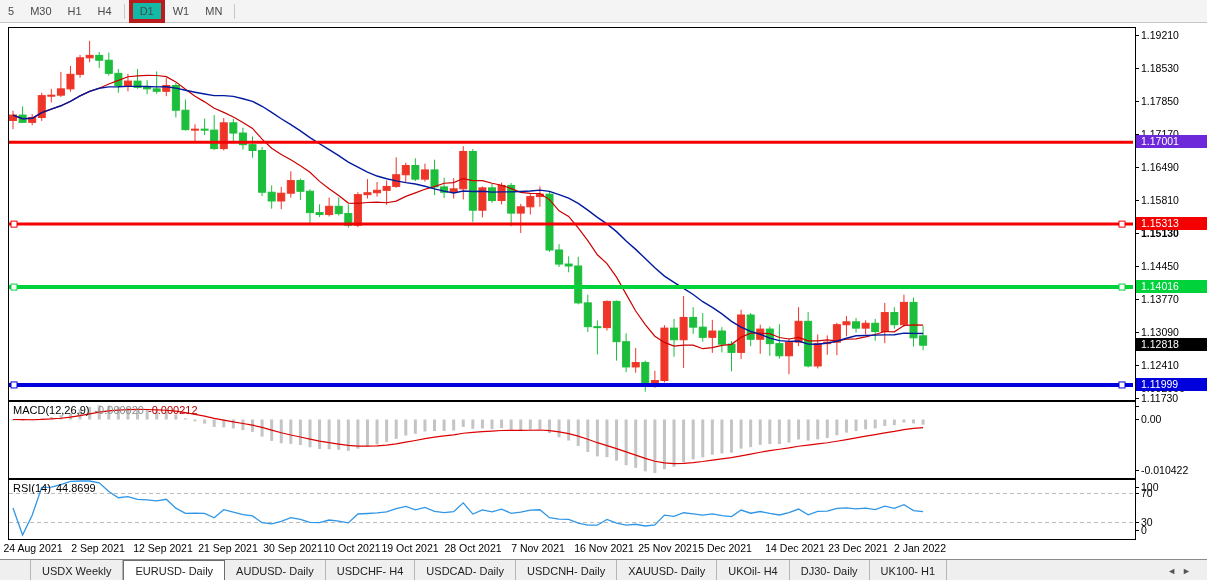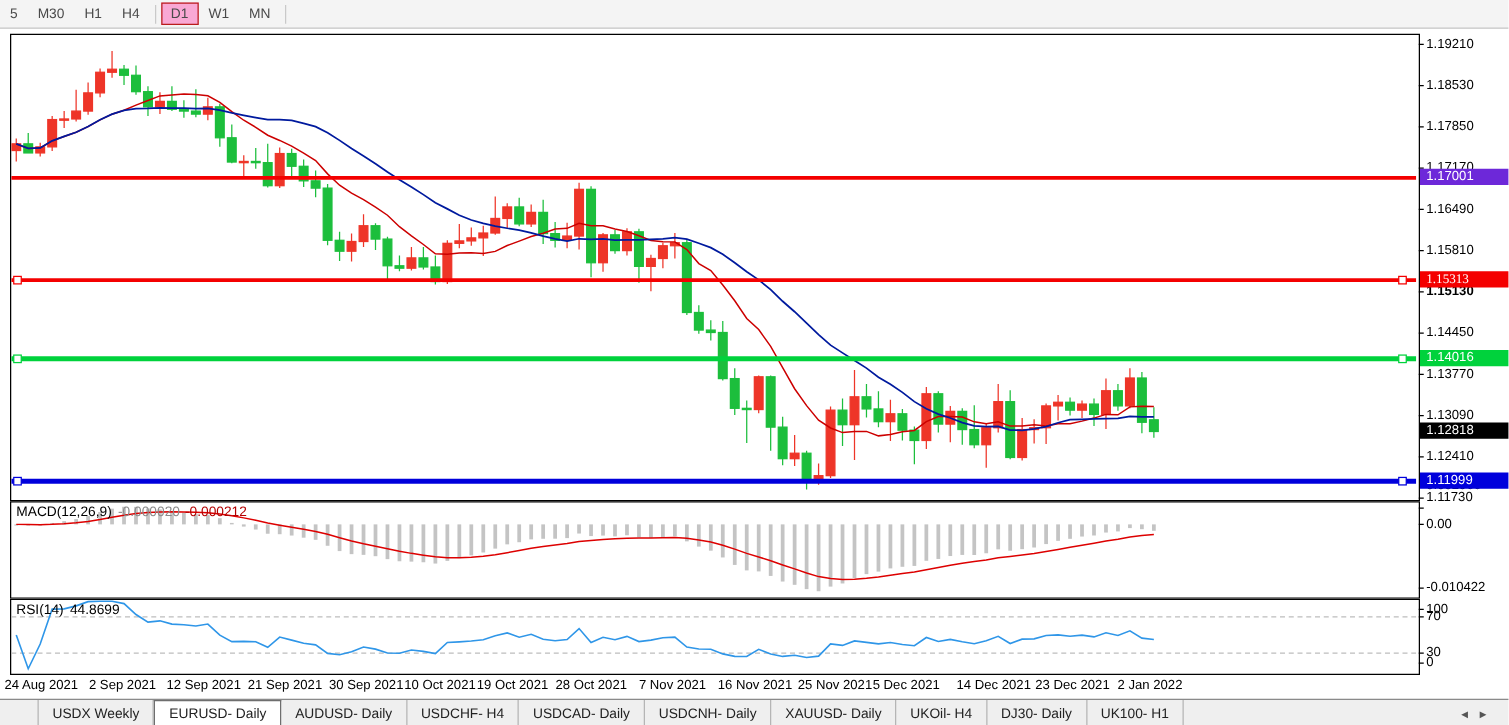--- a/index.html
+++ b/index.html
@@ -3,21 +3,21 @@
 <meta charset="utf-8">
 <style>
   html,body{margin:0;padding:0;background:#fff;}
   #screen{position:relative;width:1207px;height:580px;background:#ffffff;overflow:hidden;
           font-family:"Liberation Sans","DejaVu Sans",sans-serif;}
   
   .toolbar{position:absolute;left:0;top:0;width:1207px;height:22px;background:#f4f4f4;
            border-bottom:1px solid #c6c6c6;display:flex;align-items:center;}
   .tf{background:transparent;border:1px solid transparent;padding:2px 7px;font-size:11px;
       color:#4a4a4a;font-family:inherit;cursor:default;}
-  .tf.active{background:#f9a8d4;border:1px solid #b91c1c;}
+  .tf.active{background:#14b8a6;border:4px solid #b91c1c;}
   .tb-div{width:1px;height:15px;background:#c9c9c9;margin:0 4px;}
   
   .pane{position:absolute;left:8px;background:#fff;border:1px solid #000;}
   #pricePane{top:27px;width:1126px;height:372px;}
   #macdPane{top:401px;width:1126px;height:76px;}
   #rsiPane{top:479px;width:1126px;height:59px;}
   .pane svg{display:block;}
   .overlay-label{position:absolute;font-size:11px;color:#000;white-space:nowrap;z-index:5;}
   #titleLine{left:14px;top:31px;font-weight:bold;}
   #titleLine .tri{font-size:8px;margin-right:4px;color:#000;}
@@ -407,21 +407,21 @@
       <div class="ytick-label" style="top: 260px;">1.14450</div>
       <div class="ytick-mark" style="top: 299px;"></div>
       <div class="ytick-label" style="top: 293px;">1.13770</div>
       <div class="ytick-mark" style="top: 332px;"></div>
       <div class="ytick-label" style="top: 326px;">1.13090</div>
       <div class="ytick-mark" style="top: 365px;"></div>
       <div class="ytick-label" style="top: 359px;">1.12410</div>
       <div class="ytick-mark" style="top: 398px;"></div>
       <div class="ytick-label" style="top: 392px;">1.11730</div>
       <div class="badge" style="top: 135.201px; background: #6d28d9;">1.17001</div>
-      <div class="badge" style="top: 217.119px; background: rgb(244, 0, 0); font-family: Liberation Serif, serif;">1.15313</div>
+      <div class="badge" style="top: 217.119px; background: rgb(244, 0, 0);">1.15313</div>
       <div class="badge" style="top: 280.062px; background: rgb(0, 210, 60);">1.14016</div>
       <div class="badge" style="top: 338.2px; background: rgb(0, 0, 0);">1.12818</div>
       <div class="badge" style="top: 377.946px; background: rgb(0, 0, 220);">1.11999</div>
       <div class="ytick-mark" style="top: 406px;"></div>
       <div class="ytick-label" style="top: 382px;">0.002966</div>
       <div class="ytick-mark" style="top: 419px;"></div>
       <div class="ytick-label" style="top: 413px;">0.00</div>
       <div class="ytick-mark" style="top: 470px;"></div>
       <div class="ytick-label" style="top: 464px;">-0.010422</div>
       <div class="ytick-mark" style="top: 487px;"></div>

